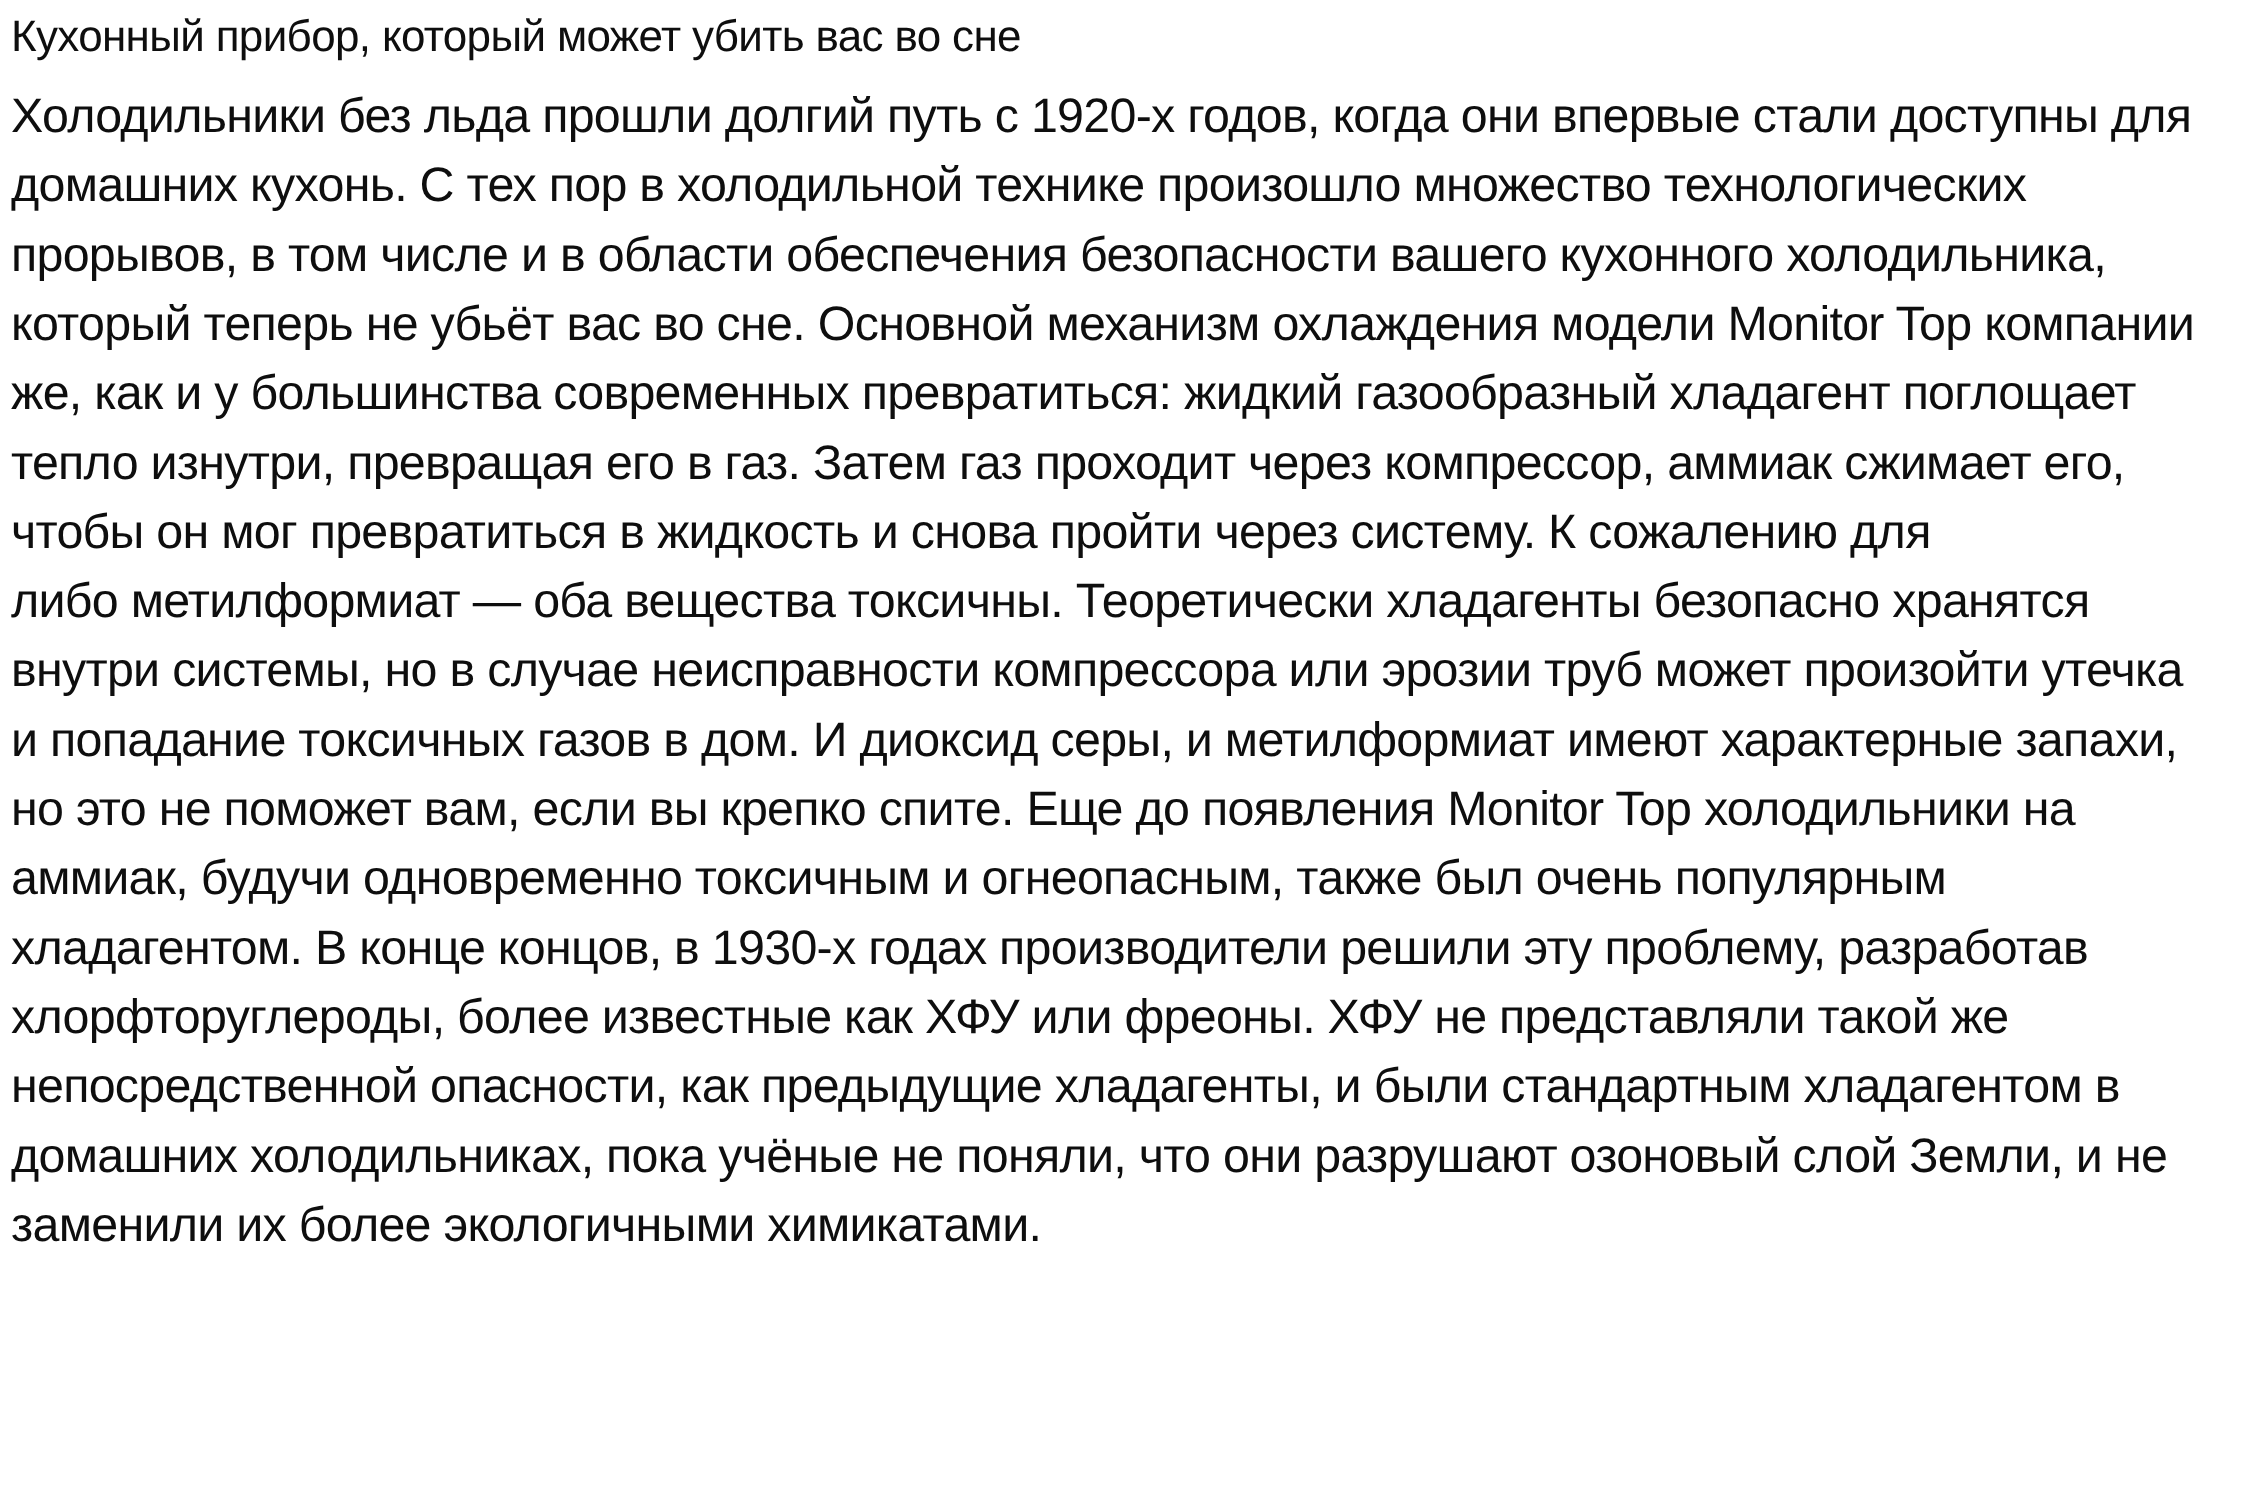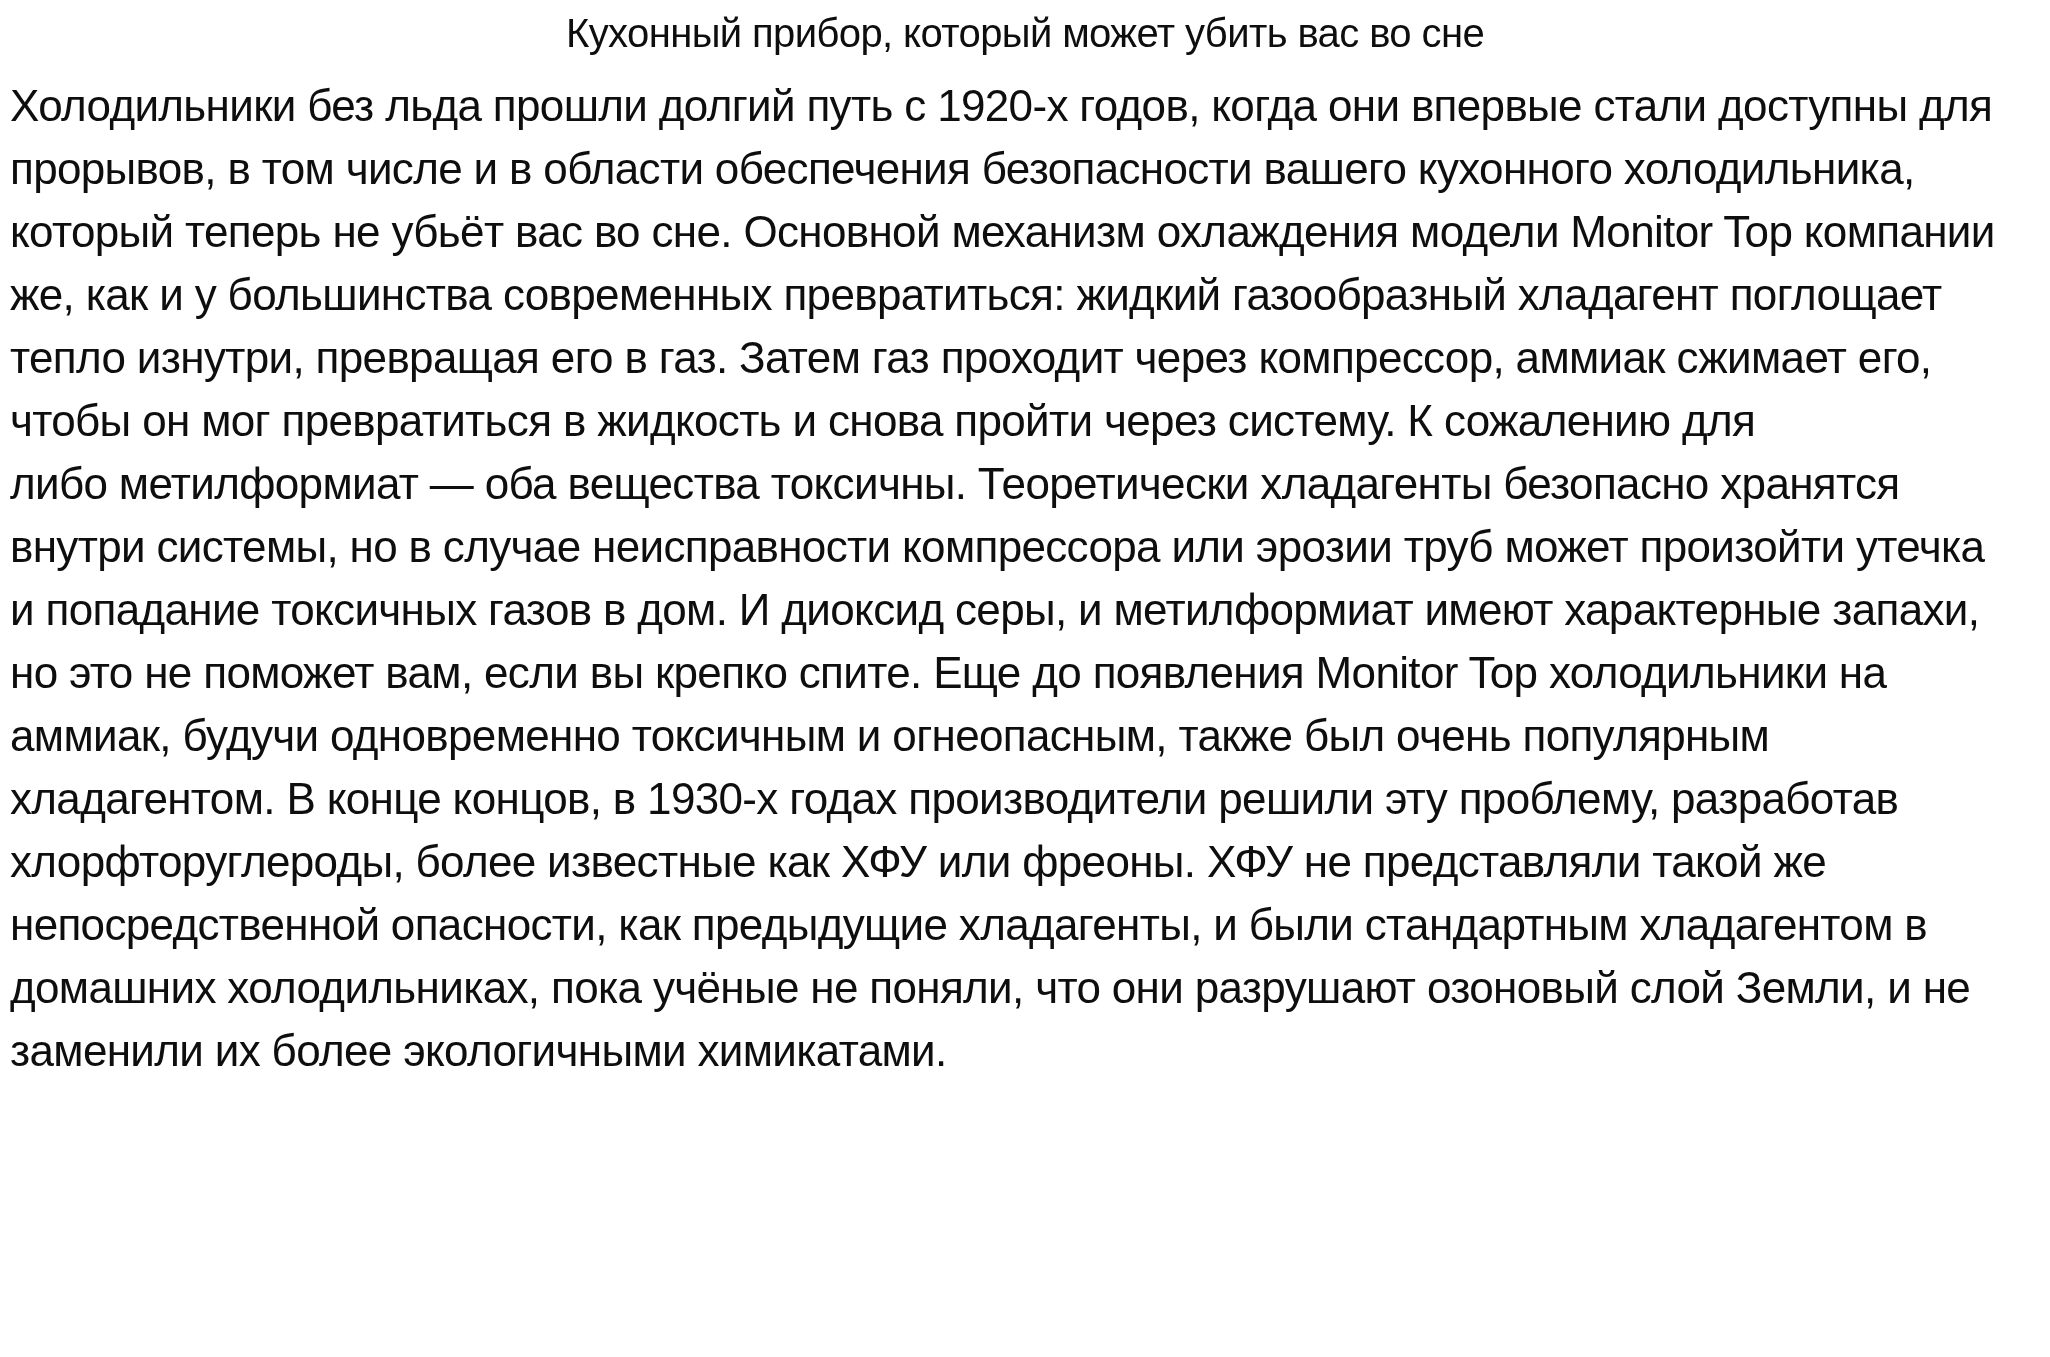--- a/index.html
+++ b/index.html
@@ -19,40 +19,40 @@
     padding: 2px 10px 0 10px;
     overflow: hidden;
   }
   .doc-title {
     margin: 0 0 9px 0;
     font-size: 40px;
     font-weight: 400;
     line-height: 63px;
     letter-spacing: -0.015em;
     white-space: nowrap;
-    text-align: center;
   }
   .doc-paragraph {
     margin: 0;
   }
   .doc-line {
     font-size: 44px;
     font-weight: 400;
     line-height: 63px;
     letter-spacing: -0.015em;
     white-space: nowrap;
   }
 </style>
 </head>
 <body>
 
 <main class="doc">
   <h1 class="doc-title">Кухонный прибор, который может убить вас во сне</h1>
   <div class="doc-paragraph" id="paragraph">
       <div class="doc-line">Холодильники без льда прошли долгий путь с 1920-х годов, когда они впервые стали доступны для</div>
+      <div class="doc-line">домашних кухонь. С тех пор в холодильной технике произошло множество технологических</div>
       <div class="doc-line">прорывов, в том числе и в области обеспечения безопасности вашего кухонного холодильника,</div>
       <div class="doc-line">который теперь не убьёт вас во сне. Основной механизм охлаждения модели Monitor Top компании</div>
       <div class="doc-line">же, как и у большинства современных превратиться: жидкий газообразный хладагент поглощает</div>
       <div class="doc-line">тепло изнутри, превращая его в газ. Затем газ проходит через компрессор, аммиак сжимает его,</div>
       <div class="doc-line">чтобы он мог превратиться в жидкость и снова пройти через систему. К сожалению для</div>
       <div class="doc-line">либо метилформиат — оба вещества токсичны. Теоретически хладагенты безопасно хранятся</div>
       <div class="doc-line">внутри системы, но в случае неисправности компрессора или эрозии труб может произойти утечка</div>
       <div class="doc-line">и попадание токсичных газов в дом. И диоксид серы, и метилформиат имеют характерные запахи,</div>
       <div class="doc-line">но это не поможет вам, если вы крепко спите. Еще до появления Monitor Top холодильники на</div>
       <div class="doc-line">аммиак, будучи одновременно токсичным и огнеопасным, также был очень популярным</div>

